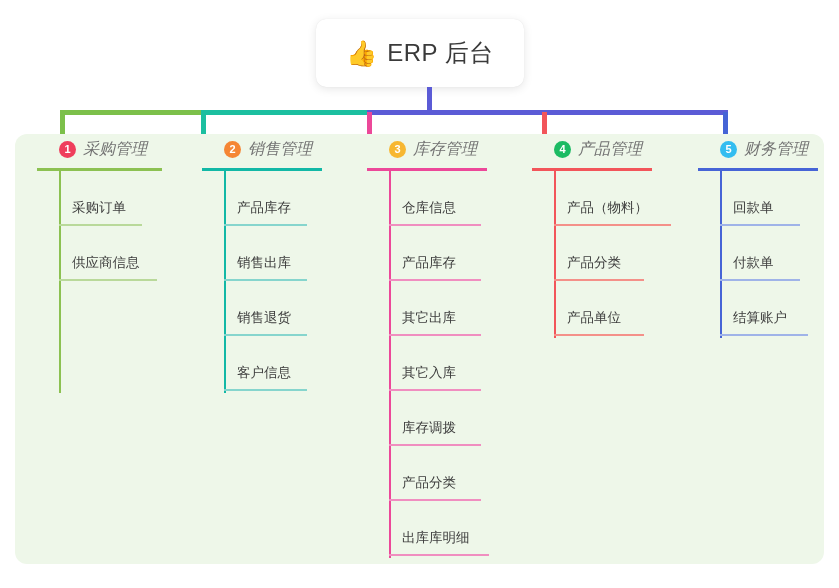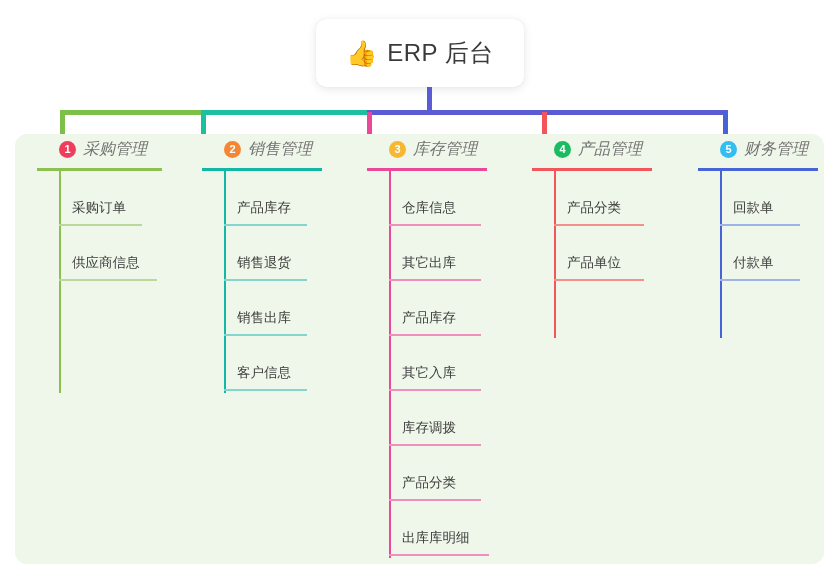--- a/index.html
+++ b/index.html
@@ -194,51 +194,51 @@
           <span class="col-title">销售管理</span>
         </div>
         <div class="header-rule" style="width: 120px; background: rgb(18, 184, 166); margin-left: 0px;"></div>
         <div class="branch">
           <div class="spine" style="background: rgb(18, 184, 166); height: 222px;"></div>
           <div class="leaf">
             <span class="leaf-label">产品库存</span>
             <div class="leaf-rule" style="width: 83px; background: rgb(134, 213, 205);"></div>
           </div>
           <div class="leaf">
+            <span class="leaf-label">销售出库</span>
+            <div class="leaf-rule" style="width: 83px; background: rgb(134, 213, 205);"></div>
+          </div>
+          <div class="leaf">
             <span class="leaf-label">销售退货</span>
             <div class="leaf-rule" style="width: 83px; background: rgb(134, 213, 205);"></div>
           </div>
           <div class="leaf">
-            <span class="leaf-label">销售出库</span>
-            <div class="leaf-rule" style="width: 83px; background: rgb(134, 213, 205);"></div>
-          </div>
-          <div class="leaf">
             <span class="leaf-label">客户信息</span>
             <div class="leaf-rule" style="width: 83px; background: rgb(134, 213, 205);"></div>
           </div>
         </div>
       </div>
       <div class="column" style="left: 352px; width: 180px;">
         <div class="col-header">
           <span class="badge" style="background: rgb(247, 183, 49);">3</span>
           <span class="col-title">库存管理</span>
         </div>
         <div class="header-rule" style="width: 120px; background: rgb(236, 72, 153); margin-left: 0px;"></div>
         <div class="branch">
           <div class="spine" style="background: rgb(236, 72, 153); height: 387px;"></div>
           <div class="leaf">
             <span class="leaf-label">仓库信息</span>
             <div class="leaf-rule" style="width: 92px; background: rgb(240, 142, 192);"></div>
           </div>
           <div class="leaf">
+            <span class="leaf-label">产品库存</span>
+            <div class="leaf-rule" style="width: 92px; background: rgb(240, 142, 192);"></div>
+          </div>
+          <div class="leaf">
             <span class="leaf-label">其它出库</span>
-            <div class="leaf-rule" style="width: 92px; background: rgb(240, 142, 192);"></div>
-          </div>
-          <div class="leaf">
-            <span class="leaf-label">产品库存</span>
             <div class="leaf-rule" style="width: 92px; background: rgb(240, 142, 192);"></div>
           </div>
           <div class="leaf">
             <span class="leaf-label">其它入库</span>
             <div class="leaf-rule" style="width: 92px; background: rgb(240, 142, 192);"></div>
           </div>
           <div class="leaf">
             <span class="leaf-label">库存调拨</span>
             <div class="leaf-rule" style="width: 92px; background: rgb(240, 142, 192);"></div>
           </div>
@@ -254,20 +254,24 @@
       </div>
       <div class="column" style="left: 517px; width: 185px;">
         <div class="col-header">
           <span class="badge" style="background: rgb(28, 187, 99);">4</span>
           <span class="col-title">产品管理</span>
         </div>
         <div class="header-rule" style="width: 120px; background: rgb(242, 85, 90); margin-left: 0px;"></div>
         <div class="branch">
           <div class="spine" style="background: rgb(242, 85, 90); height: 167px;"></div>
           <div class="leaf">
+            <span class="leaf-label">产品（物料）</span>
+            <div class="leaf-rule" style="width: 117px; background: rgb(244, 144, 137);"></div>
+          </div>
+          <div class="leaf">
             <span class="leaf-label">产品分类</span>
             <div class="leaf-rule" style="width: 90px; background: rgb(244, 144, 137);"></div>
           </div>
           <div class="leaf">
             <span class="leaf-label">产品单位</span>
             <div class="leaf-rule" style="width: 90px; background: rgb(244, 144, 137);"></div>
           </div>
         </div>
       </div>
       <div class="column" style="left: 683px; width: 140px;">
@@ -279,16 +283,20 @@
         <div class="branch">
           <div class="spine" style="background: rgb(70, 100, 214); height: 167px;"></div>
           <div class="leaf">
             <span class="leaf-label">回款单</span>
             <div class="leaf-rule" style="width: 80px; background: rgb(159, 179, 232);"></div>
           </div>
           <div class="leaf">
             <span class="leaf-label">付款单</span>
             <div class="leaf-rule" style="width: 80px; background: rgb(159, 179, 232);"></div>
           </div>
+          <div class="leaf">
+            <span class="leaf-label">结算账户</span>
+            <div class="leaf-rule" style="width: 88px; background: rgb(159, 179, 232);"></div>
+          </div>
         </div>
       </div>
     </div>
 </div>
 
 </body></html>

